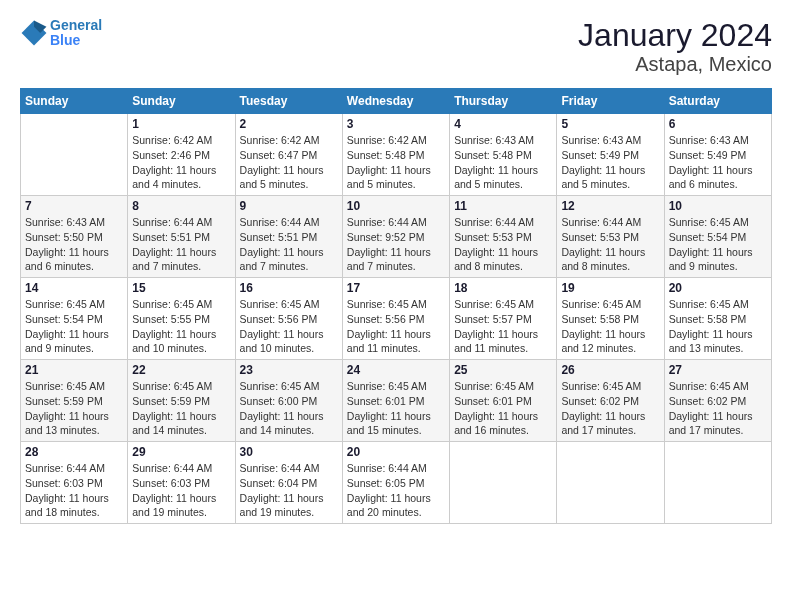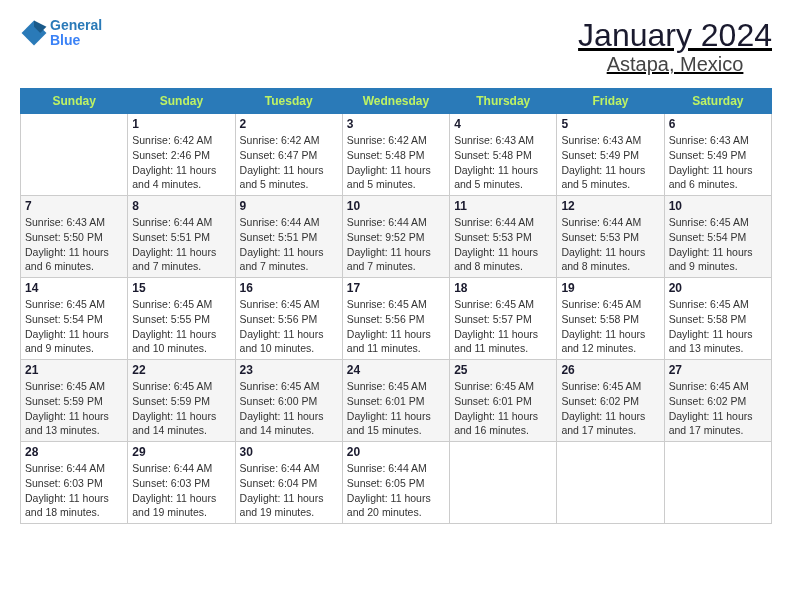--- a/index.html
+++ b/index.html
@@ -32,43 +32,42 @@
     }
     .logo-text span {
       color: #2a7ab8;
     }
     .logo-icon {
       width: 28px;
       height: 28px;
       margin-right: 2px;
     }
     .title-block {
-      text-align: center;
-      text-decoration: underline;
+      text-align: right;
     }
     .main-title {
       font-size: 32px;
       font-weight: normal;
       color: #1a1a2e;
       line-height: 1.1;
     }
     .subtitle {
       font-size: 20px;
       color: #444;
     }
     table {
       width: 100%;
       border-collapse: collapse;
       font-size: 11px;
     }
     thead tr th {
       background-color: #2a7ab8;
-      color: #bef264;
+      color: #ffffff;
       padding: 5px 4px;
-      text-align: center;
+      text-align: left;
       font-size: 12px;
       font-weight: bold;
       border: 1px solid #2a7ab8;
     }
     tbody tr td {
       border: 1px solid #ccc;
       padding: 3px 4px;
       vertical-align: top;
       color: #333;
       font-size: 10.5px;

